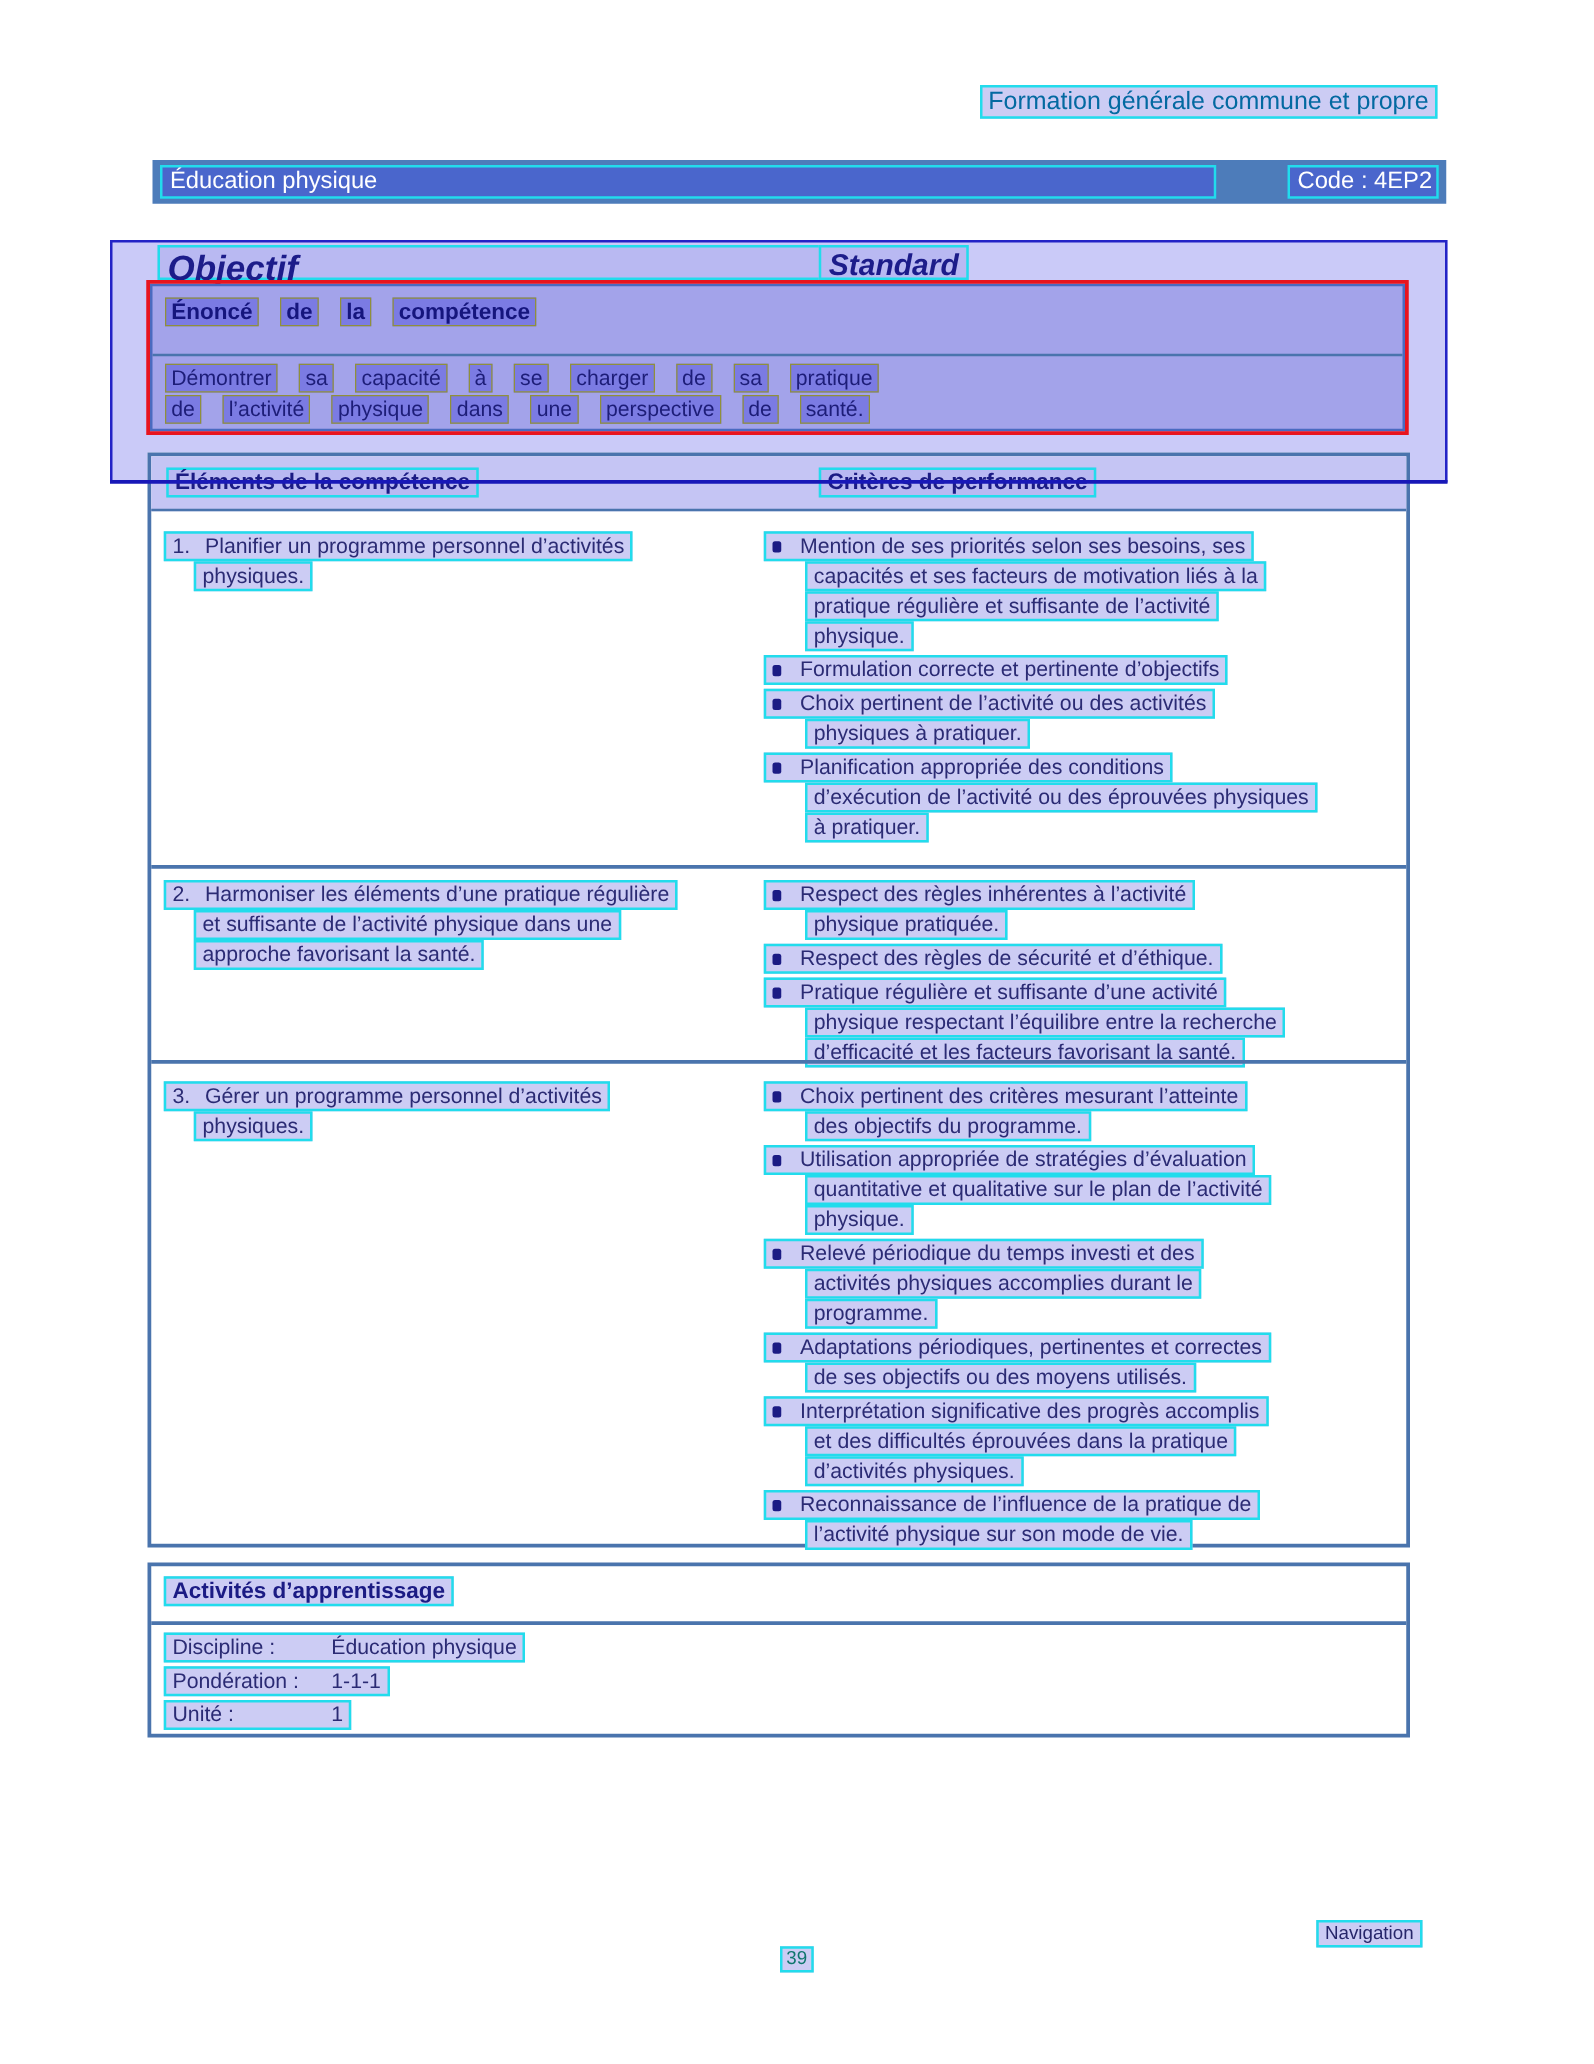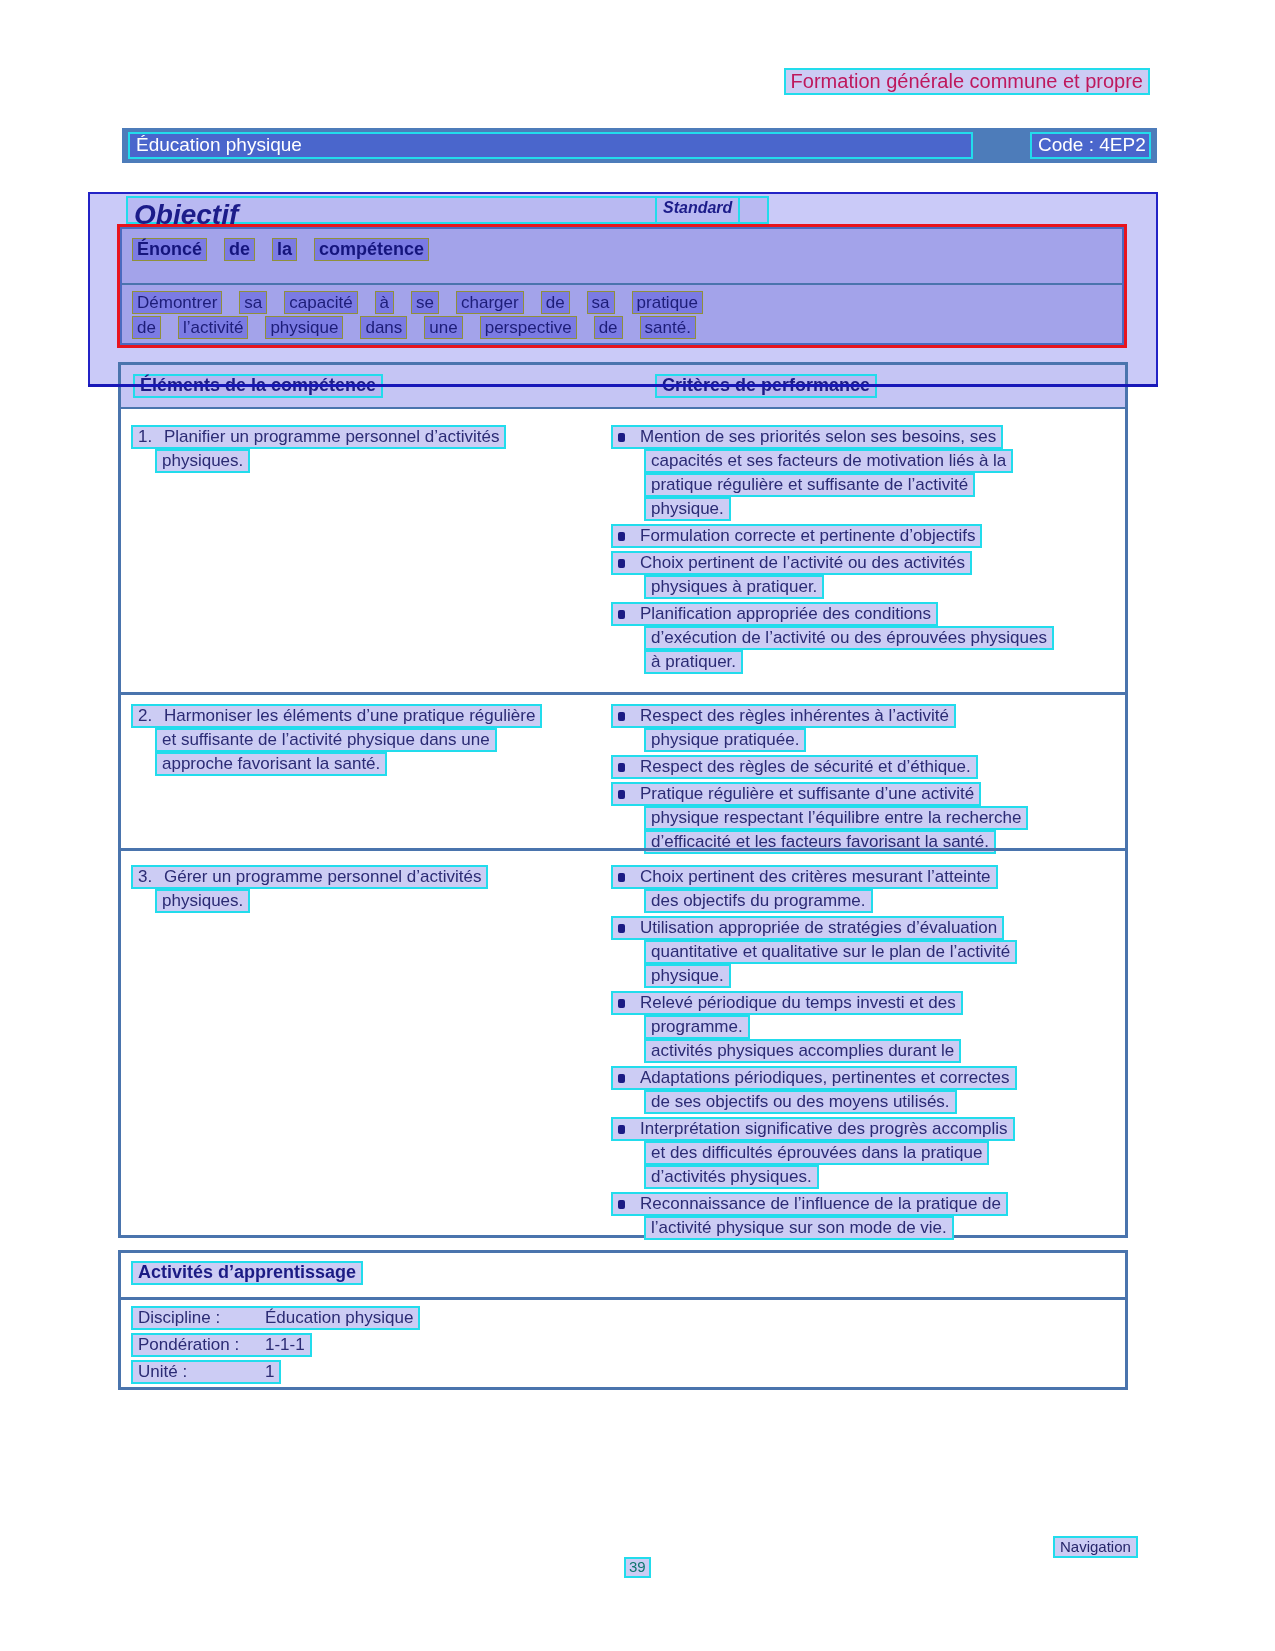--- a/index.html
+++ b/index.html
@@ -56,21 +56,21 @@
     display:inline-block;width:7px;height:9px;
     background:var(--navy);border-radius:2px;
     margin-right:15px;vertical-align:baseline;
   }
   .cont{margin-left:33px;}
   .cont-el{margin-left:24px;}
   .crit{margin-bottom:3px;}
 
   
   #page-head{top:68px;right:125px;}
-  #page-head .hl{font-size:20px;line-height:22px;color:#be185d;}
+  #page-head .hl{font-size:20px;line-height:22px;color:#0369a1;}
 
   
   #title-bar{left:122px;top:128px;width:1035px;height:35px;background:var(--steel);}
   .bar-box{
     position:absolute;top:4px;height:27px;
     background:var(--bar-hl);
     border:2px solid var(--hl-border);
     color:#ffffff;font-size:19px;line-height:22px;
     padding:0 6px;white-space:nowrap;
   }
@@ -83,21 +83,21 @@
     left:126px;top:196px;width:643px;height:28px;
     background:var(--hl-fill-dk);
     border:2px solid var(--hl-border);
   }
   #obj-label{position:absolute;left:6px;top:1px;font-size:28px;font-weight:bold;font-style:italic;color:#1c1c8a;}
   #std-box{
     position:absolute;left:527px;top:-2px;height:28px;
     background:var(--hl-fill-dk);
     border:2px solid var(--hl-border);
     padding:1px 6px;
-    font-size:16px;font-weight:bold;font-style:italic;color:#1c1c8a;
+    font-size:24px;font-weight:bold;font-style:italic;color:#1c1c8a;
   }
 
   
   #enonce-box{
     left:120px;top:227px;width:1004px;height:118px;
     background:#a3a3ea;
     border:2px solid #4a6ac0;
     outline:3px solid var(--red);
   }
   #enonce-title{position:absolute;left:10px;top:9px;}
@@ -237,22 +237,22 @@
           <div class="line-row"><span class="hl"><span class="bullet"></span>Choix pertinent des critères mesurant l’atteinte</span></div>
           <div class="line-row"><span class="hl cont">des objectifs du programme.</span></div>
         </div>
         <div class="crit">
           <div class="line-row"><span class="hl"><span class="bullet"></span>Utilisation appropriée de stratégies d’évaluation</span></div>
           <div class="line-row"><span class="hl cont">quantitative et qualitative sur le plan de l’activité</span></div>
           <div class="line-row"><span class="hl cont">physique.</span></div>
         </div>
         <div class="crit">
           <div class="line-row"><span class="hl"><span class="bullet"></span>Relevé périodique du temps investi et des</span></div>
+          <div class="line-row"><span class="hl cont">activités physiques accomplies durant le</span></div>
           <div class="line-row"><span class="hl cont">programme.</span></div>
-          <div class="line-row"><span class="hl cont">activités physiques accomplies durant le</span></div>
         </div>
         <div class="crit">
           <div class="line-row"><span class="hl"><span class="bullet"></span>Adaptations périodiques, pertinentes et correctes</span></div>
           <div class="line-row"><span class="hl cont">de ses objectifs ou des moyens utilisés.</span></div>
         </div>
         <div class="crit">
           <div class="line-row"><span class="hl"><span class="bullet"></span>Interprétation significative des progrès accomplis</span></div>
           <div class="line-row"><span class="hl cont">et des difficultés éprouvées dans la pratique</span></div>
           <div class="line-row"><span class="hl cont">d’activités physiques.</span></div>
         </div>

